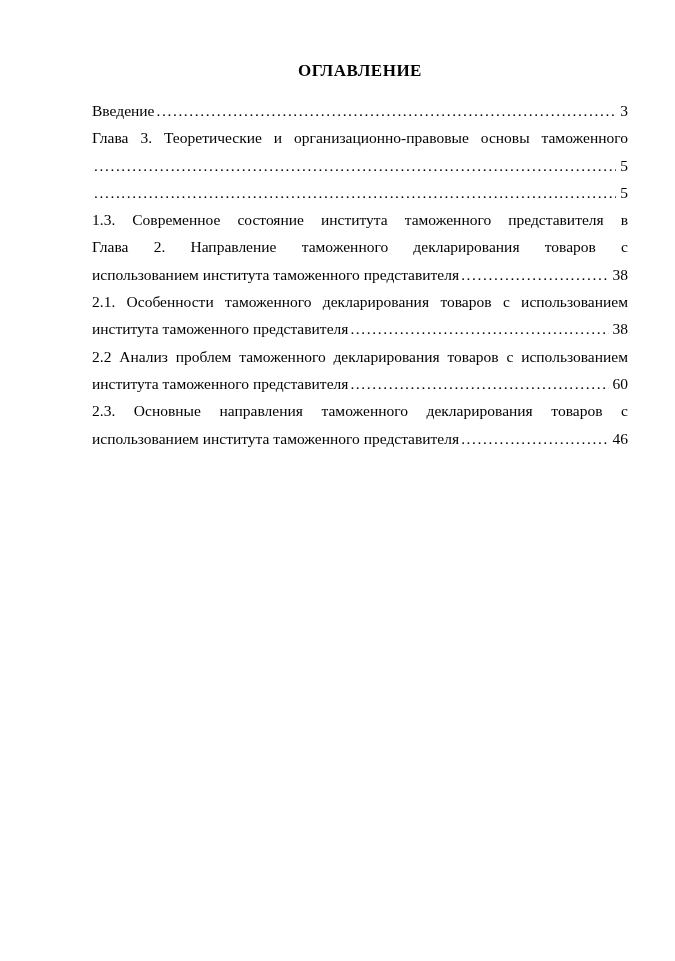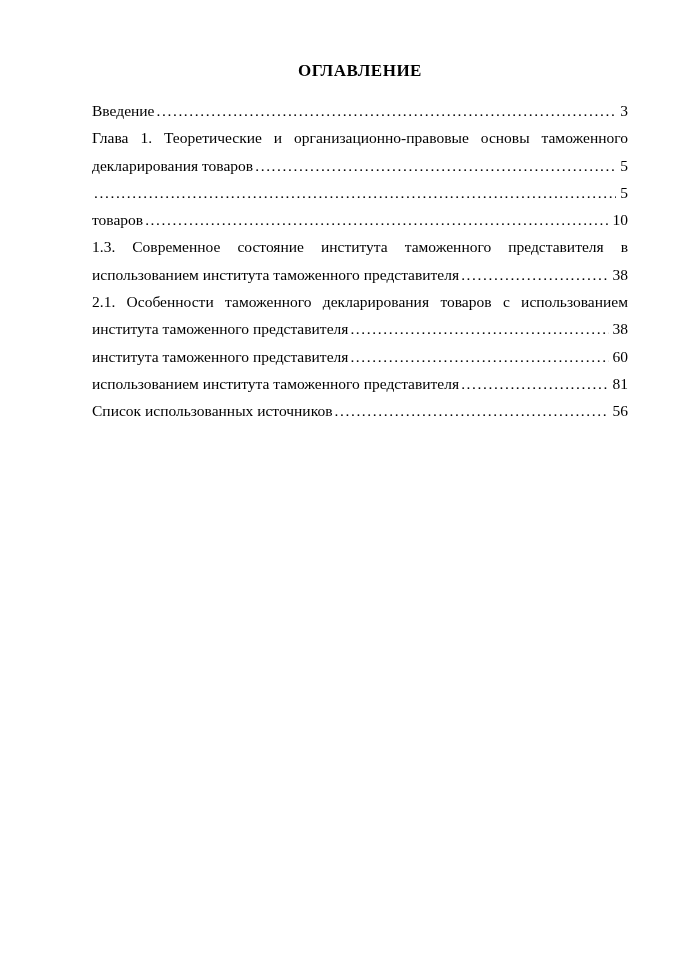--- a/index.html
+++ b/index.html
@@ -71,73 +71,63 @@
   <h1 class="doc-title">ОГЛАВЛЕНИЕ</h1>
   <div class="toc">
       <div class="entry">
         <div class="line last">
           <span class="txt">Введение</span>
           <span class="dots"></span>
           <span class="pg">3</span>
         </div>
       </div>
       <div class="entry">
-        <div class="line mid">Глава 1. Теоретические и организационно-правовые основы таможенного</div>
+        <div class="line mid">Глава 3. Теоретические и организационно-правовые основы таможенного</div>
         <div class="line last">
-          <span class="txt">декларирования товаров</span>
           <span class="dots"></span>
           <span class="pg">5</span>
         </div>
       </div>
       <div class="entry">
         <div class="line last">
           <span class="dots"></span>
           <span class="pg">5</span>
         </div>
       </div>
       <div class="entry">
-        <div class="line last">
-          <span class="txt">товаров</span>
-          <span class="dots"></span>
-          <span class="pg">10</span>
-        </div>
       </div>
       <div class="entry">
         <div class="line mid">1.3. Современное состояние института таможенного представителя в</div>
       </div>
       <div class="entry">
+        <div class="line mid">Глава 2. Направление таможенного декларирования товаров с</div>
         <div class="line last">
           <span class="txt">использованием института таможенного представителя</span>
           <span class="dots"></span>
           <span class="pg">38</span>
         </div>
       </div>
       <div class="entry">
         <div class="line mid">2.1. Особенности таможенного декларирования товаров с использованием</div>
         <div class="line last">
           <span class="txt">института таможенного представителя</span>
           <span class="dots"></span>
           <span class="pg">38</span>
         </div>
       </div>
       <div class="entry">
+        <div class="line mid">2.2 Анализ проблем таможенного декларирования товаров с использованием</div>
         <div class="line last">
           <span class="txt">института таможенного представителя</span>
           <span class="dots"></span>
           <span class="pg">60</span>
         </div>
       </div>
       <div class="entry">
+        <div class="line mid">2.3. Основные направления таможенного декларирования товаров с</div>
         <div class="line last">
           <span class="txt">использованием института таможенного представителя</span>
           <span class="dots"></span>
-          <span class="pg">81</span>
-        </div>
-      </div>
-      <div class="entry">
-        <div class="line last">
-          <span class="txt">Список использованных источников</span>
-          <span class="dots"></span>
-          <span class="pg">56</span>
+          <span class="pg">46</span>
         </div>
       </div>
     </div>
 </div>
 
 </body></html>

